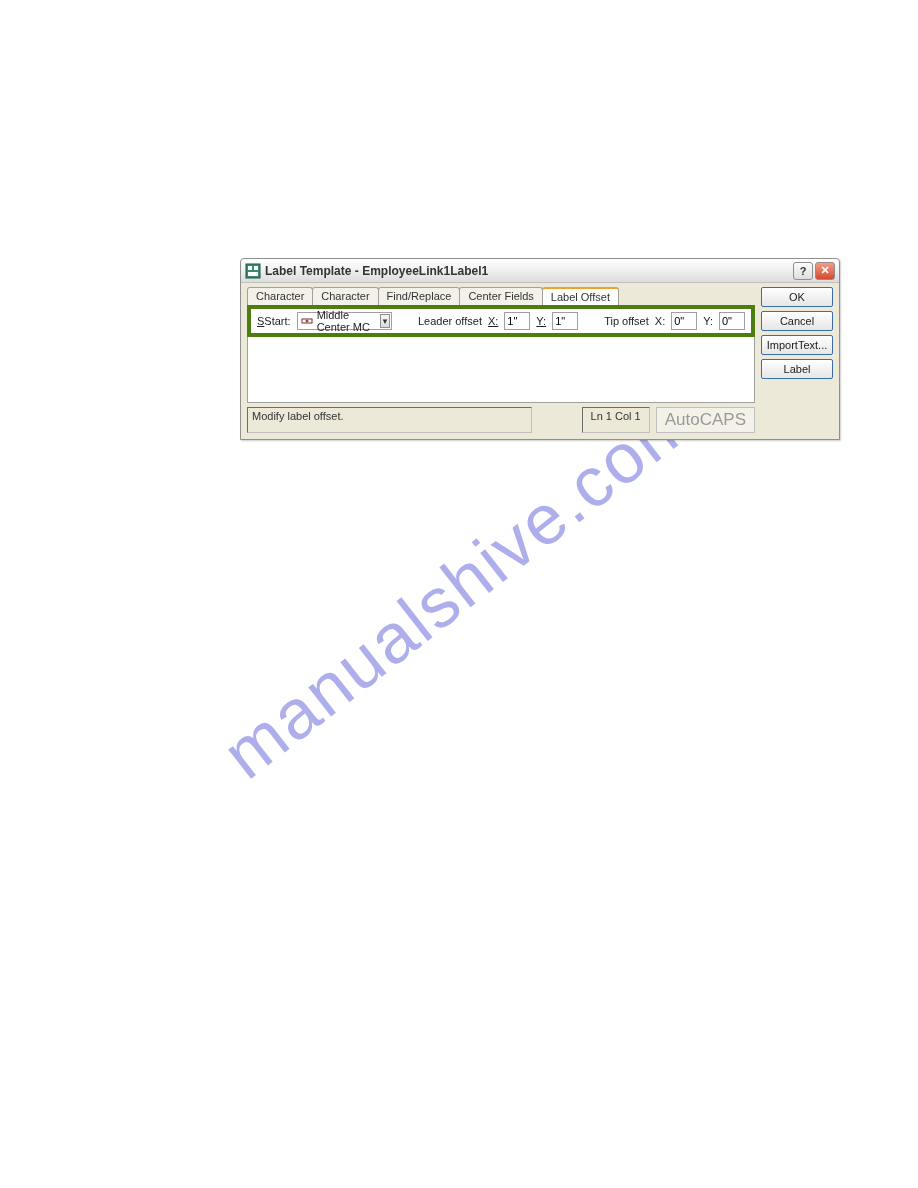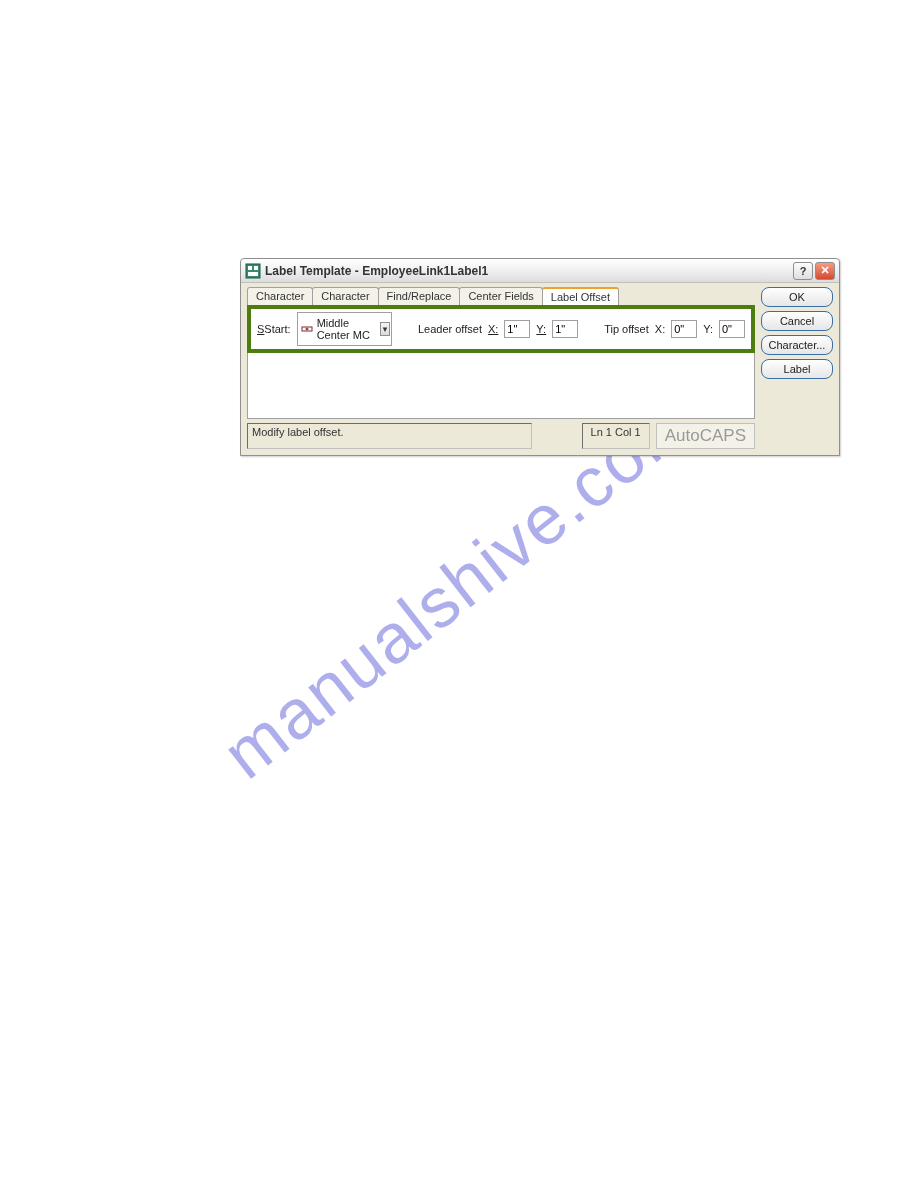--- a/index.html
+++ b/index.html
@@ -118,21 +118,21 @@
     font-size: 11px;
     color: #222;
   }
   .offset-row label { white-space: nowrap; }
   .label-underline { text-decoration: underline; text-underline-offset: 1px; }
   .combo {
     display: flex;
     align-items: center;
     border: 1px solid #a0a0a0;
     background: #fff;
-    height: 34px;
+    height: 18px;
     padding: 0 1px 0 3px;
     gap: 4px;
   }
   .combo-icon {
     width: 12px;
     height: 12px;
     display: inline-flex;
     align-items: center;
     justify-content: center;
   }
@@ -192,21 +192,21 @@
   .button-column {
     display: flex;
     flex-direction: column;
     gap: 4px;
     width: 72px;
   }
   .dlg-button {
     height: 20px;
     background: linear-gradient(to bottom, #ffffff, #e6e6e6);
     border: 1px solid #3b6ea5;
-    border-radius: 8px;
+    border-radius: 2px;
     font-size: 11px;
     color: #222;
     cursor: pointer;
     display: flex;
     align-items: center;
     justify-content: center;
     text-align: center;
   }
   .spacer { flex: 1; }
 </style>
@@ -283,17 +283,17 @@
       <div class="status-row">
         <div class="status-text">Modify label offset.</div>
         <div class="status-pos">Ln 1 Col 1</div>
         <div class="autocaps">AutoCAPS</div>
       </div>
     </div>
 
     <div class="button-column">
       <div class="dlg-button">OK</div>
       <div class="dlg-button">Cancel</div>
-      <div class="dlg-button">Character...</div>
+      <div class="dlg-button">ImportText...</div>
       <div class="dlg-button">Label</div>
     </div>
   </div>
 </div>
 
 </body></html>

